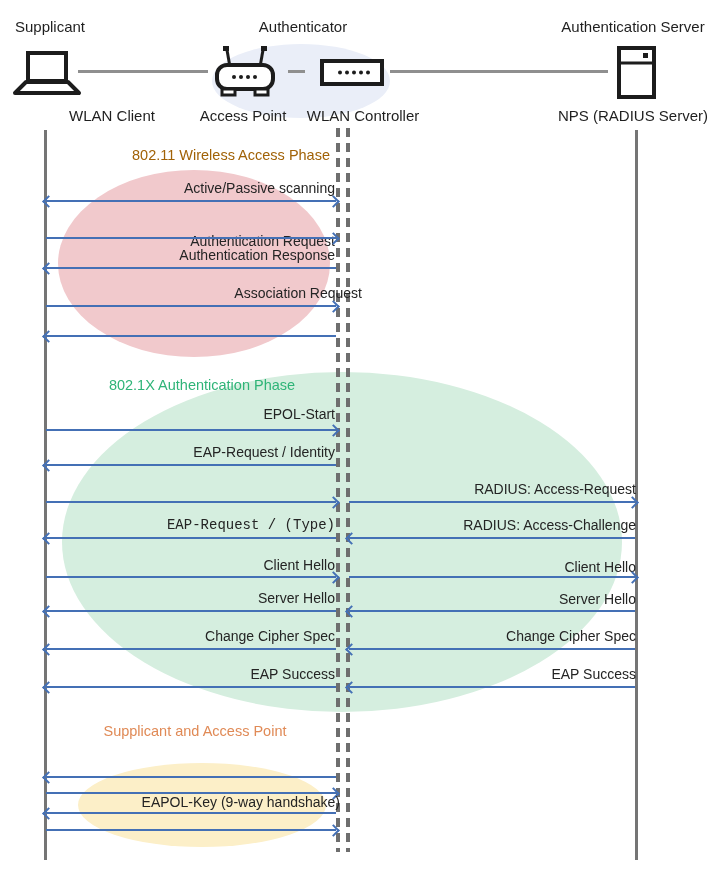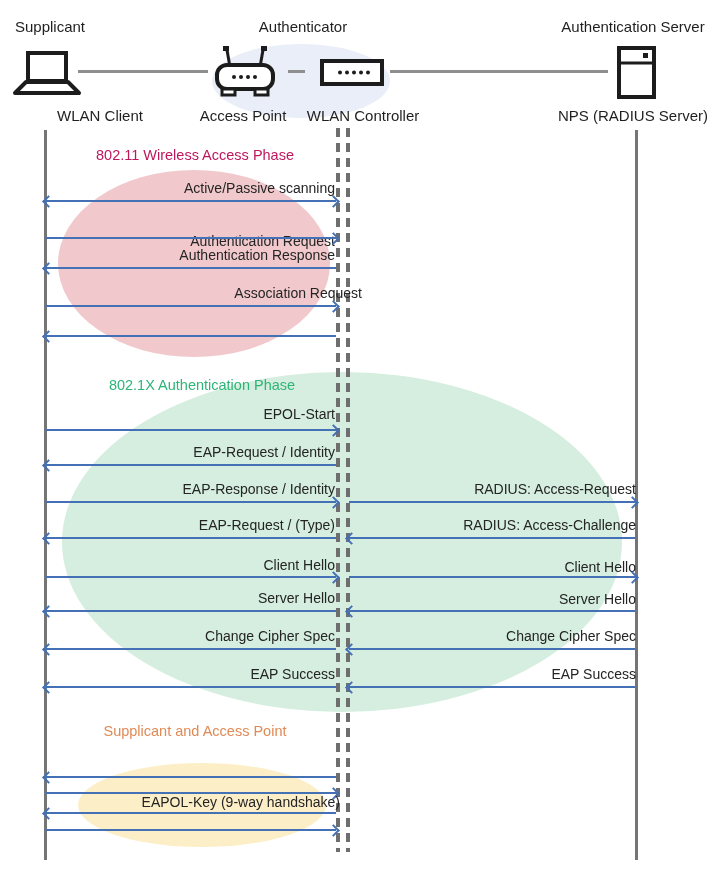--- a/index.html
+++ b/index.html
@@ -19,21 +19,21 @@
     background-image:repeating-linear-gradient(to bottom,#6E6E6E 0px,#6E6E6E 9px,transparent 9px,transparent 15px);
   }
   .connector { position:absolute; top:70px; height:3px; background:#8F8F8F; }
 
   .role-label, .device-label {
     position:absolute; font-size:15px; color:#1f1f1f; text-align:center; white-space:nowrap;
   }
   .phase-title {
     position:absolute; font-size:14.5px; text-align:center; white-space:nowrap; line-height:19px;
   }
-  .t-red    { color:#be185d; }
+  .t-red    { color:#a16207;padding-left:36px; }
   .t-green  { color:#2FB478; }
   .t-orange { color:#E08A56; }
 
   .msg-label {
     position:absolute; font-size:14px; color:#242424; text-align:right; white-space:nowrap; height:18px;
   }
   .arrow { position:absolute; height:2px; background:#4470B5; }
   .head  { position:absolute; width:9px; height:9px; box-sizing:border-box; }
   .hr {
     right:-2px; top:-3.5px;
@@ -98,21 +98,21 @@
     </svg>
   </div>
   <div class="icon" style="left:617px; top:46px;">
     <svg width="40" height="54" viewBox="0 0 40 54">
       <rect x="2" y="2" width="35" height="49" fill="#fff" stroke="#1c1c1c" stroke-width="4"></rect>
       <line x1="2" y1="17" x2="37" y2="17" stroke="#1c1c1c" stroke-width="3"></line>
       <rect x="26" y="7" width="5" height="5" fill="#1c1c1c"></rect>
     </svg>
   </div>
 
-  <div class="device-label" style="left:4px;   top:107px; width:100px;padding-left:46px;">WLAN Client</div>
+  <div class="device-label" style="left:16px;   top:107px; width:100px;padding-left:46px;">WLAN Client</div>
   <div class="device-label" style="left:183px; top:107px; width:120px;">Access Point</div>
   <div class="device-label" style="left:302px; top:107px; width:122px;">WLAN Controller</div>
   <div class="device-label" style="left:533px; top:107px; width:200px;">NPS (RADIUS Server)</div>
 
   <div class="lifeline" style="left:44px;"></div>
   <div class="dashline" style="left:336px;"></div>
   <div class="dashline" style="left:346px;"></div>
   <div class="lifeline" style="left:635px;"></div>
 
   <div class="phase-title t-red" style="left:45px; top:146px; width:300px;">802.11 Wireless Access Phase</div>
@@ -149,26 +149,25 @@
   <div class="msg-label" style="left:45px; top:406px; width:290px;">EPOL-Start</div>
   <div class="arrow" style="left:46px; top:429px; width:290px;">
       <span class="head hr"></span>
     </div>
 
   <div class="msg-label" style="left:45px; top:444px; width:290px;">EAP-Request / Identity</div>
   <div class="arrow" style="left:46px; top:464px; width:290px;">
       <span class="head hl"></span>
     </div>
 
-  <div class="msg-label" style="left:45px; top:481px; width:290px;">EAP-Response / Identity</div>
   <div class="arrow" style="left:46px; top:501px; width:290px;">
       <span class="head hr"></span>
     </div>
 
-  <div class="msg-label" style="left:45px; top:517px; width:290px;">EAP-Request / (Type)</div>
+  <div class="msg-label" style="left:45px; top:517px; width:290px;font-family:Liberation Mono, monospace;">EAP-Request / (Type)</div>
   <div class="arrow" style="left:46px; top:537px; width:290px;">
       <span class="head hl"></span>
     </div>
 
   <div class="msg-label" style="left:45px; top:557px; width:290px;">Client Hello</div>
   <div class="arrow" style="left:46px; top:576px; width:290px;">
       <span class="head hr"></span>
     </div>
 
   <div class="msg-label" style="left:45px; top:590px; width:290px;">Server Hello</div>

